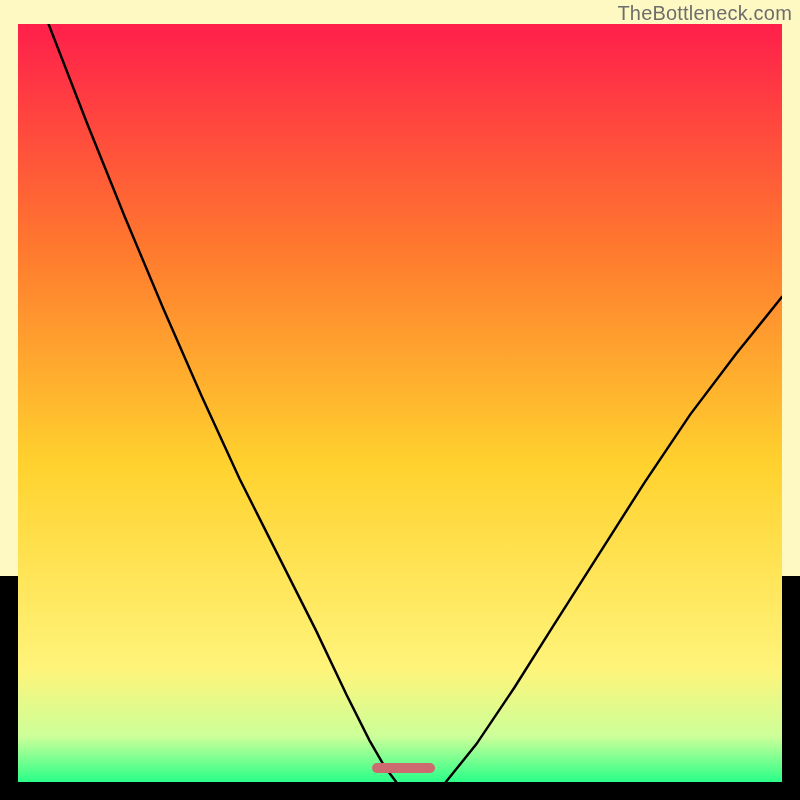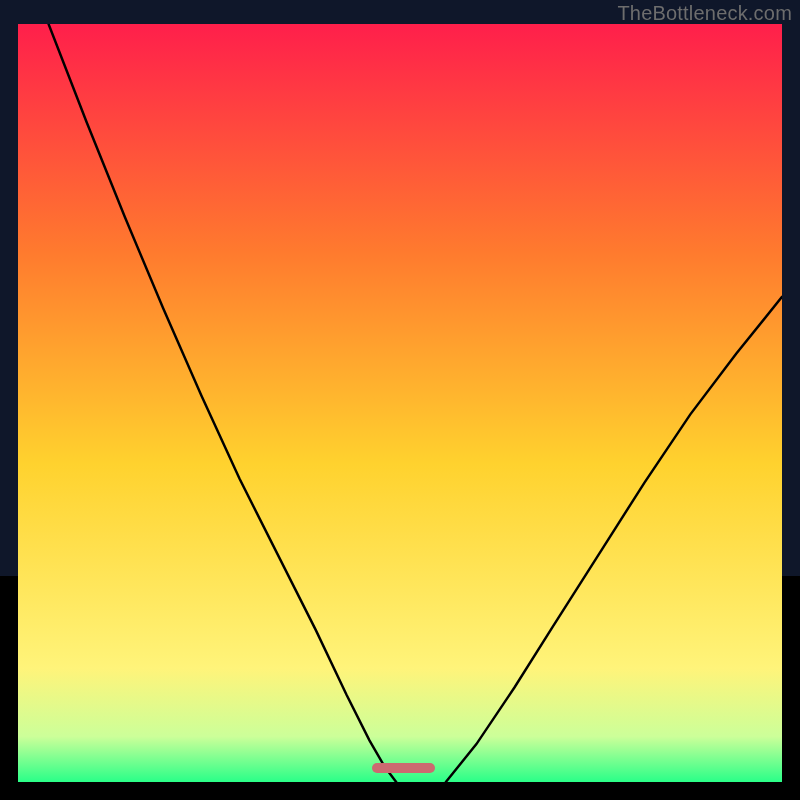--- a/index.html
+++ b/index.html
@@ -8,21 +8,21 @@
     width: 800px;
     height: 800px;
     background: #000;
     overflow: hidden;
     font-family: Arial, Helvetica, sans-serif;
   }
   .outer {
     position: relative;
     width: 800px;
     height: 576px;
-    background: #0f172a;
+    background: #fef9c3;
   }
   .watermark {
     position: absolute;
     top: 2px;
     right: 8px;
     color: #6d6d6d;
     font-size: 20px;
     font-weight: 500;
     letter-spacing: 0.2px;
     z-index: 10;

